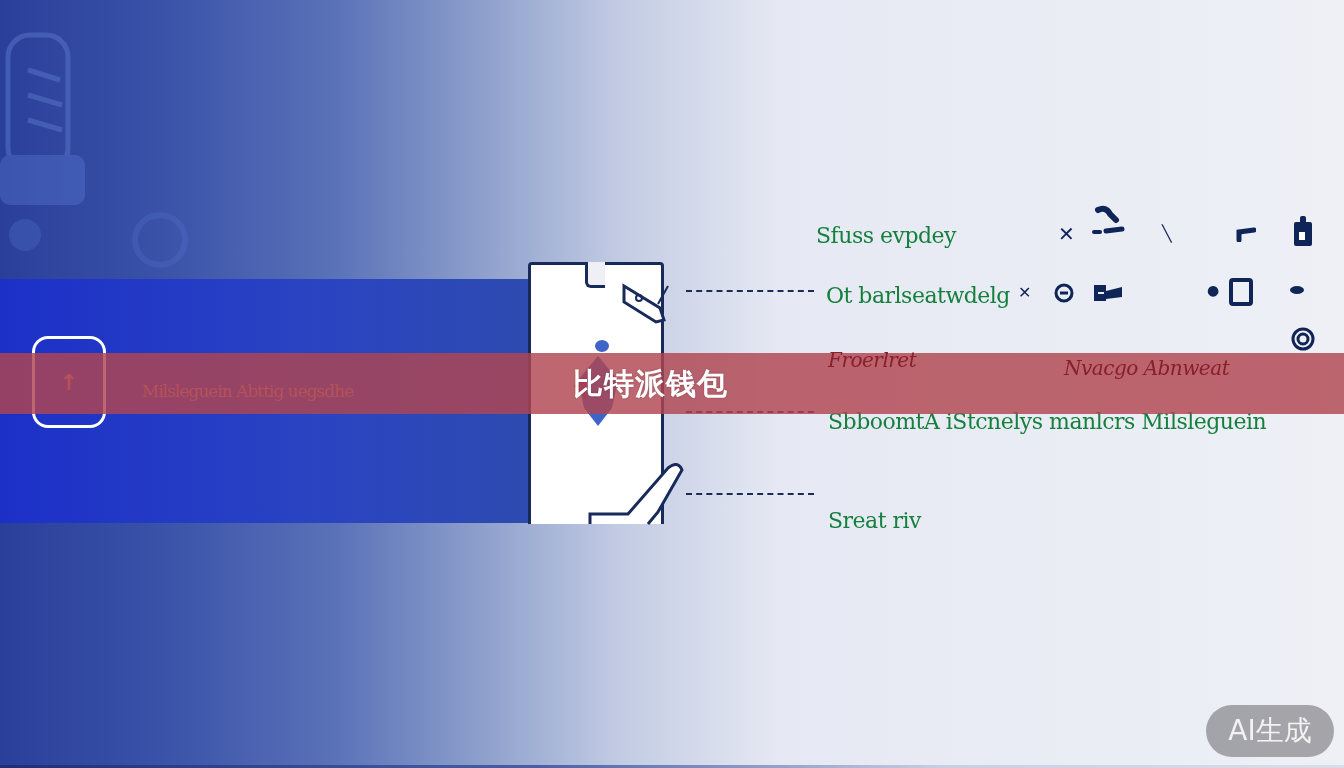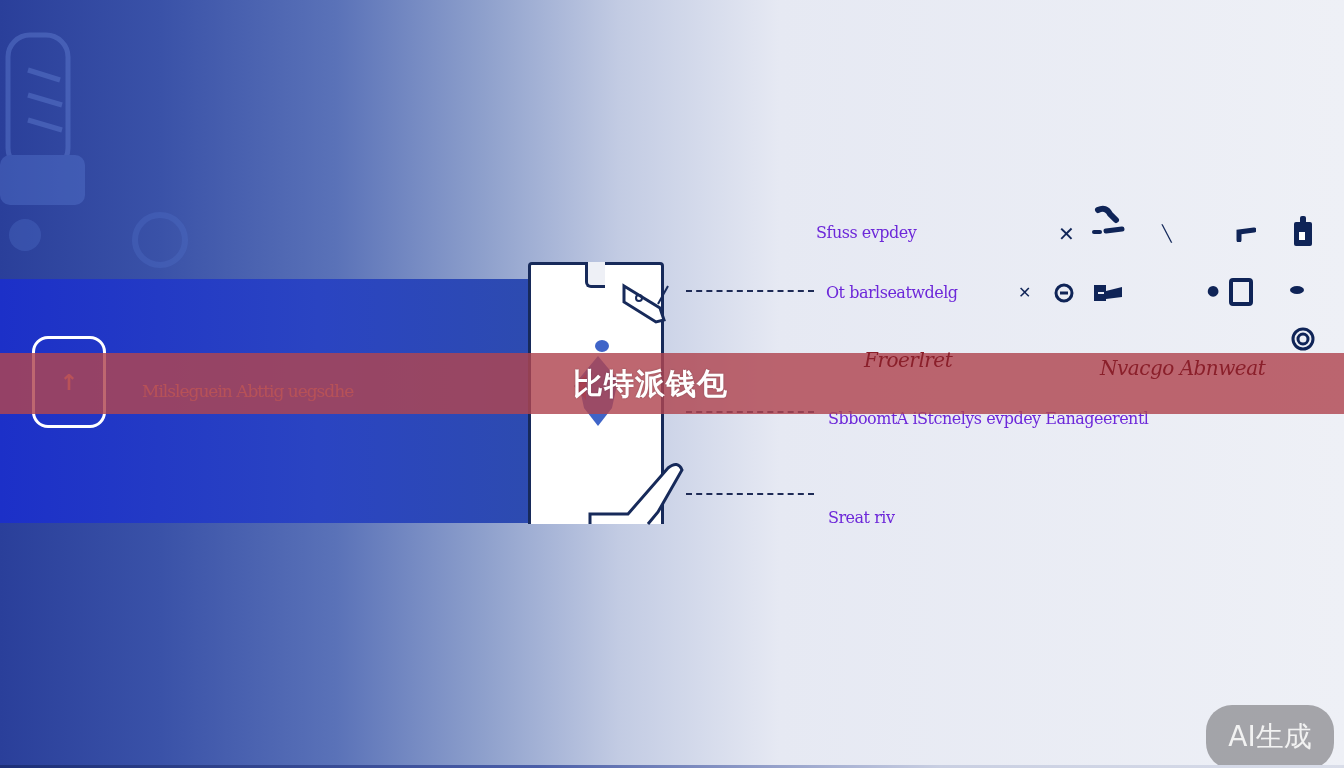--- a/index.html
+++ b/index.html
@@ -26,36 +26,36 @@
 
   .phone {
     position: absolute; left: 528px; top: 262px; width: 136px; height: 262px;
     background: #fff; border: 3px solid #172a5a; border-bottom: none; box-sizing: border-box; border-radius: 4px 4px 0 0;
   }
   .phone-notch { position: absolute; left: 585px; top: 262px; width: 20px; height: 26px; background:#eef0f6; border-left:3px solid #172a5a; border-bottom:3px solid #172a5a; border-radius: 0 0 0 6px; box-sizing:border-box;}
   .phone-logo-dot { position: absolute; left: 595px; top: 340px; width: 14px; height: 12px; background: #3f64c8; border-radius: 50%; }
   .phone-logo { position: absolute; left: 572px; top: 356px; width: 52px; height: 70px; }
 
   .callout-line { position: absolute; height: 0; border-top: 2px dashed #1e2b56; }
-  .feature-text { position: absolute; color: #6d28d9; font-family: "DejaVu Serif", serif; font-size: 16px; letter-spacing: -0.5px; white-space: nowrap; }
-  .feature-text.red { color: #8a1f2a; font-style: italic; font-size: 20px; margin-left: 36px; }
+  .feature-text { position: absolute; color: #15803d; font-family: "DejaVu Serif", serif; font-size: 22px; letter-spacing: -0.5px; white-space: nowrap; }
+  .feature-text.red { color: #8a1f2a; font-style: italic; font-size: 20px; }
 
   .ico { position: absolute; color: #0f2457; font-weight: bold; }
 
   .title-banner {
     position: absolute; left: 0; top: 353px; width: 1344px; height: 61px;
     background: rgba(176, 70, 80, 0.82);
   }
   .title-text {
     position: absolute; left: 573px; top: 364px; color: #ffffff; font-size: 30px; font-weight: bold; letter-spacing: 1px;
     text-shadow: 0 0 2px rgba(0,0,0,.25);
   }
 
   .ai-badge {
-    position: absolute; left: 1206px; top: 705px; width: 128px; height: 64px; border-radius: 26px;
+    position: absolute; left: 1206px; top: 705px; width: 128px; height: 52px; border-radius: 26px;
     background: rgba(150,150,155,0.85); color: #f2f2f2; font-size: 28px;
     display: flex; align-items: center; justify-content: center;
   }
 </style>
 </head>
 <body>
 
 <svg class="bg-deco" viewBox="0 0 400 280">
   <rect x="8" y="35" width="60" height="135" rx="22" fill="none" stroke="#6f8ee0" stroke-width="5"></rect>
   <line x1="28" y1="70" x2="60" y2="80" stroke="#6f8ee0" stroke-width="5"></line>
@@ -90,21 +90,21 @@
 
 <div class="callout-line" style="left:686px;top:290px;width:128px"></div>
 <div class="callout-line" style="left:686px;top:411px;width:128px"></div>
 <div class="callout-line" style="left:686px;top:493px;width:128px"></div>
 <svg style="position:absolute;left:652px;top:284px" width="20" height="30">
     <path d="M16 2 L6 20" stroke="#172a5a" stroke-width="2"></path>
   </svg>
 
 <div class="feature-text" style="left:816px;top:223px">Sfuss evpdey</div>
 <div class="feature-text" style="left:826px;top:283px">Ot barlseatwdelg</div>
-<div class="feature-text" style="left:828px;top:409px">SbboomtA iStcnelys evpdey Eanageerentl</div>
+<div class="feature-text" style="left:828px;top:409px">SbboomtA iStcnelys manlcrs Milsleguein</div>
 <div class="feature-text" style="left:828px;top:508px">Sreat riv</div>
 
 <div class="ico" style="left:1058px;top:222px;font-size:20px">✕</div>
 <svg style="position:absolute;left:1090px;top:204px" width="40" height="34">
   <path d="M8 6 Q16 2 20 10 L26 16" stroke="#0f2457" stroke-width="6" fill="none" stroke-linecap="round"></path>
   <line x1="4" y1="28" x2="10" y2="28" stroke="#0f2457" stroke-width="4" stroke-linecap="round"></line>
   <line x1="16" y1="27" x2="32" y2="25" stroke="#0f2457" stroke-width="5" stroke-linecap="round"></line>
 </svg>
 <div class="ico" style="left:1162px;top:224px;font-size:16px">╲</div>
 <svg style="position:absolute;left:1236px;top:226px" width="20" height="16">

